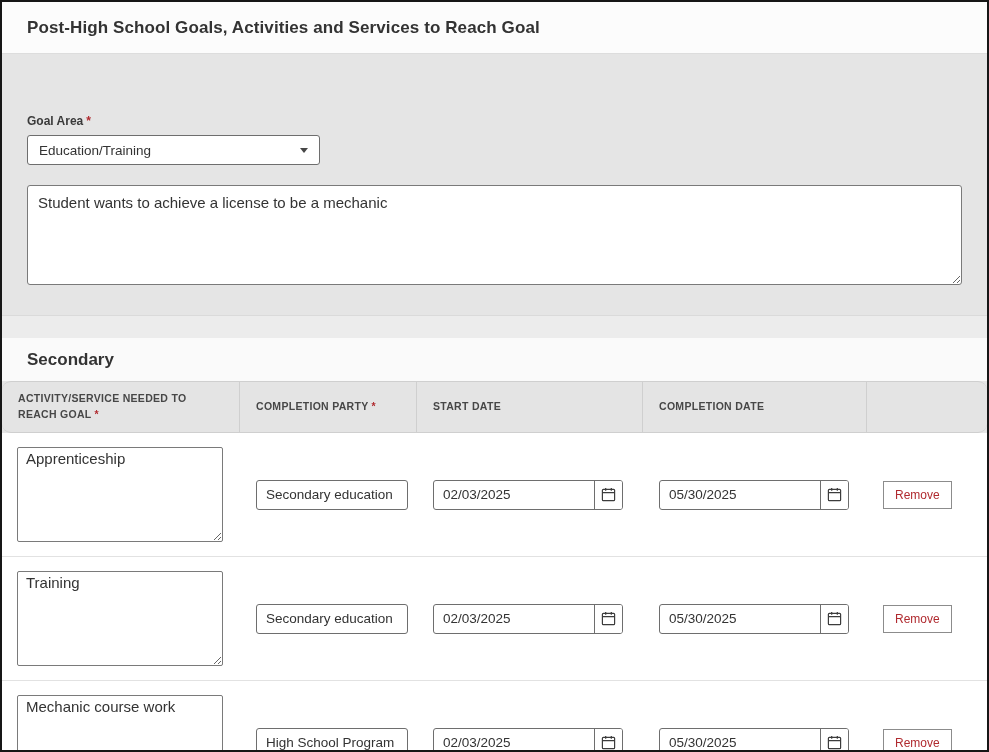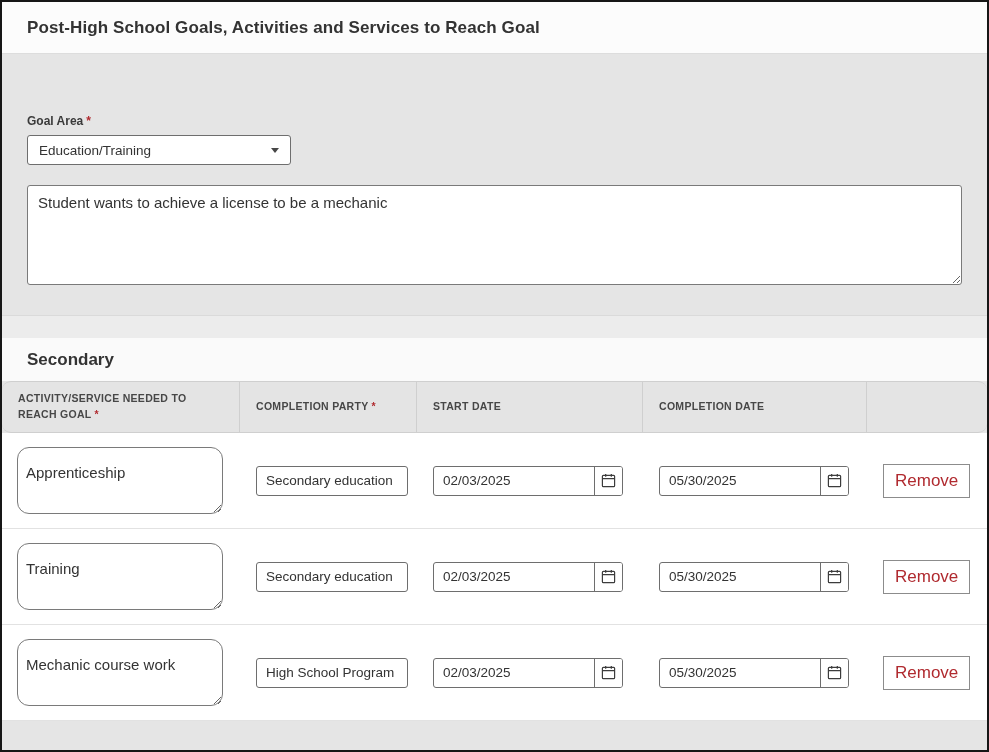--- a/index.html
+++ b/index.html
@@ -13,21 +13,21 @@
   .page-header{background:#fcfcfc;border-bottom:1px solid #ddd;padding:16px 25px 15px;}
   .page-header h1{font-size:17px;font-weight:700;color:#333;letter-spacing:.1px;}
 
   
   .form-section{padding:20px 25px 26px;}
   .field{display:block;margin-top:40px;}
   .field + .field{margin-top:20px;}
   .field-label{font-size:12px;font-weight:700;color:#3a3a3a;margin-bottom:7px;display:block;}
   .req{color:var(--red);margin-left:3px;font-weight:700;}
   .select{
-    width:264px;height:30px;box-sizing:border-box;border:1px solid #6e6e6e;border-radius:3px;
+    width:293px;height:30px;box-sizing:border-box;border:1px solid #6e6e6e;border-radius:3px;
     display:flex;align-items:center;justify-content:space-between;padding:0 11px;
     font-size:13.5px;color:#333;background:#fff;cursor:pointer;
   }
   .caret{width:0;height:0;border-left:4.5px solid transparent;border-right:4.5px solid transparent;border-top:5.5px solid #474747;}
   textarea{font-family:inherit;font-size:15px;color:#333;box-sizing:border-box;}
   .goal-textarea{
     width:100%;height:100px;border:1px solid #7a7a7a;border-radius:3px;
     padding:8px 10px;resize:both;background:#fff;
   }
 
@@ -47,42 +47,42 @@
   }
   .th:last-child{border-right:none;}
 
   .row{
     display:grid;grid-template-columns:238px 177px 226px 224px 1fr;
     align-items:center;border-bottom:1px solid #e2e2e2;padding:14px 0;background:#fff;
   }
   .cell{padding:0 16px;box-sizing:border-box;}
   .cell.first{padding-left:15px;}
   .activity-textarea{
-    width:206px;height:67px;border:1px solid #7a7a7a;border-radius:12px;
-    padding:16px 8px;resize:both;background:#fff;display:block;
+    width:206px;height:95px;border:1px solid #7a7a7a;border-radius:2px;
+    padding:2px 8px;resize:both;background:#fff;display:block;
   }
   .text-input{
     width:152px;height:30px;box-sizing:border-box;border:1px solid #6e6e6e;border-radius:3px;
     padding:0 9px;font-size:13.5px;color:#333;font-family:inherit;background:#fff;
   }
   .datefield{
     display:flex;align-items:stretch;width:190px;height:30px;box-sizing:border-box;
     border:1px solid #6e6e6e;border-radius:3px;background:#fff;overflow:hidden;
   }
   .datefield input{
     border:none;outline:none;flex:1;min-width:0;padding:0 9px;
     font-size:13.5px;color:#333;font-family:inherit;background:transparent;
   }
   .cal-btn{
     width:28px;border:none;border-left:1px solid #6e6e6e;background:#fff;
     display:flex;align-items:center;justify-content:center;cursor:pointer;padding:0;
   }
   .remove-btn{
     border:1px solid #8c8c8c;border-radius:0;background:#fff;color:var(--red);
-    font-size:17px;font-family:inherit;padding:6px 11px;cursor:pointer;white-space:nowrap;
+    font-size:12px;font-family:inherit;padding:6px 11px;cursor:pointer;white-space:nowrap;
   }
 </style>
 </head>
 <body>
 
 <div class="page">
 
   <div class="page-header">
     <h1>Post-High School Goals, Activities and Services to Reach Goal</h1>
   </div>

